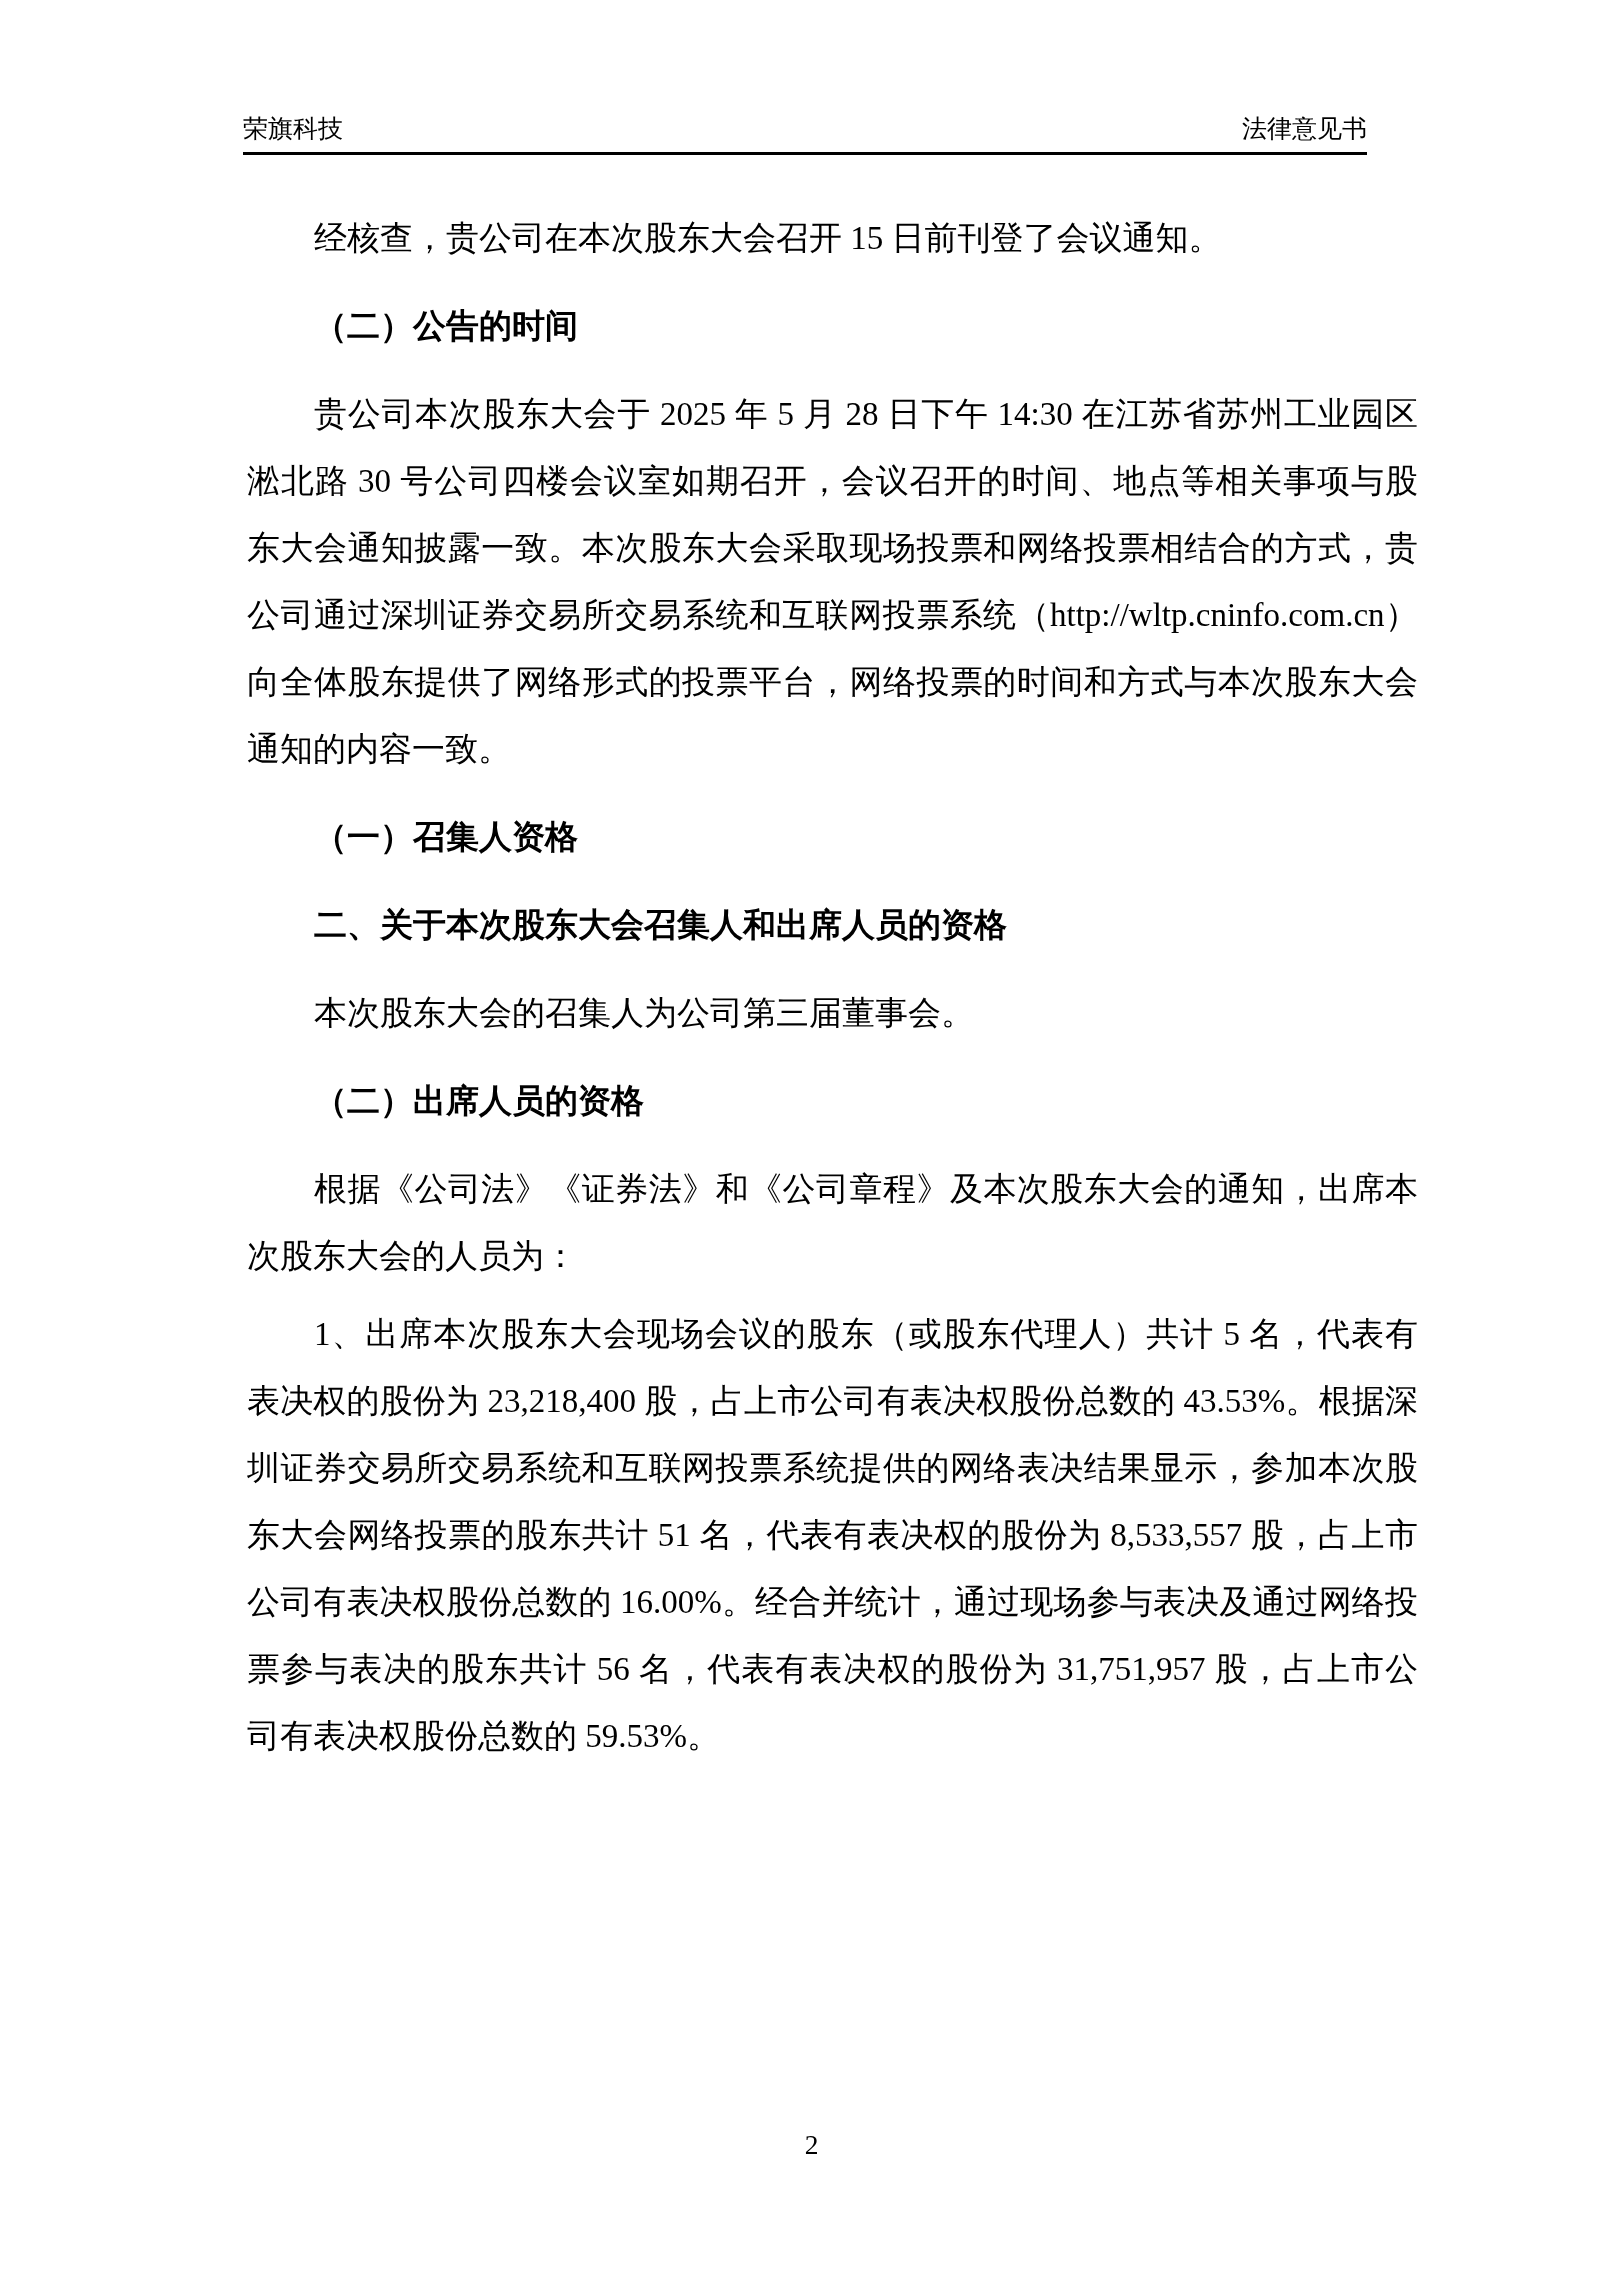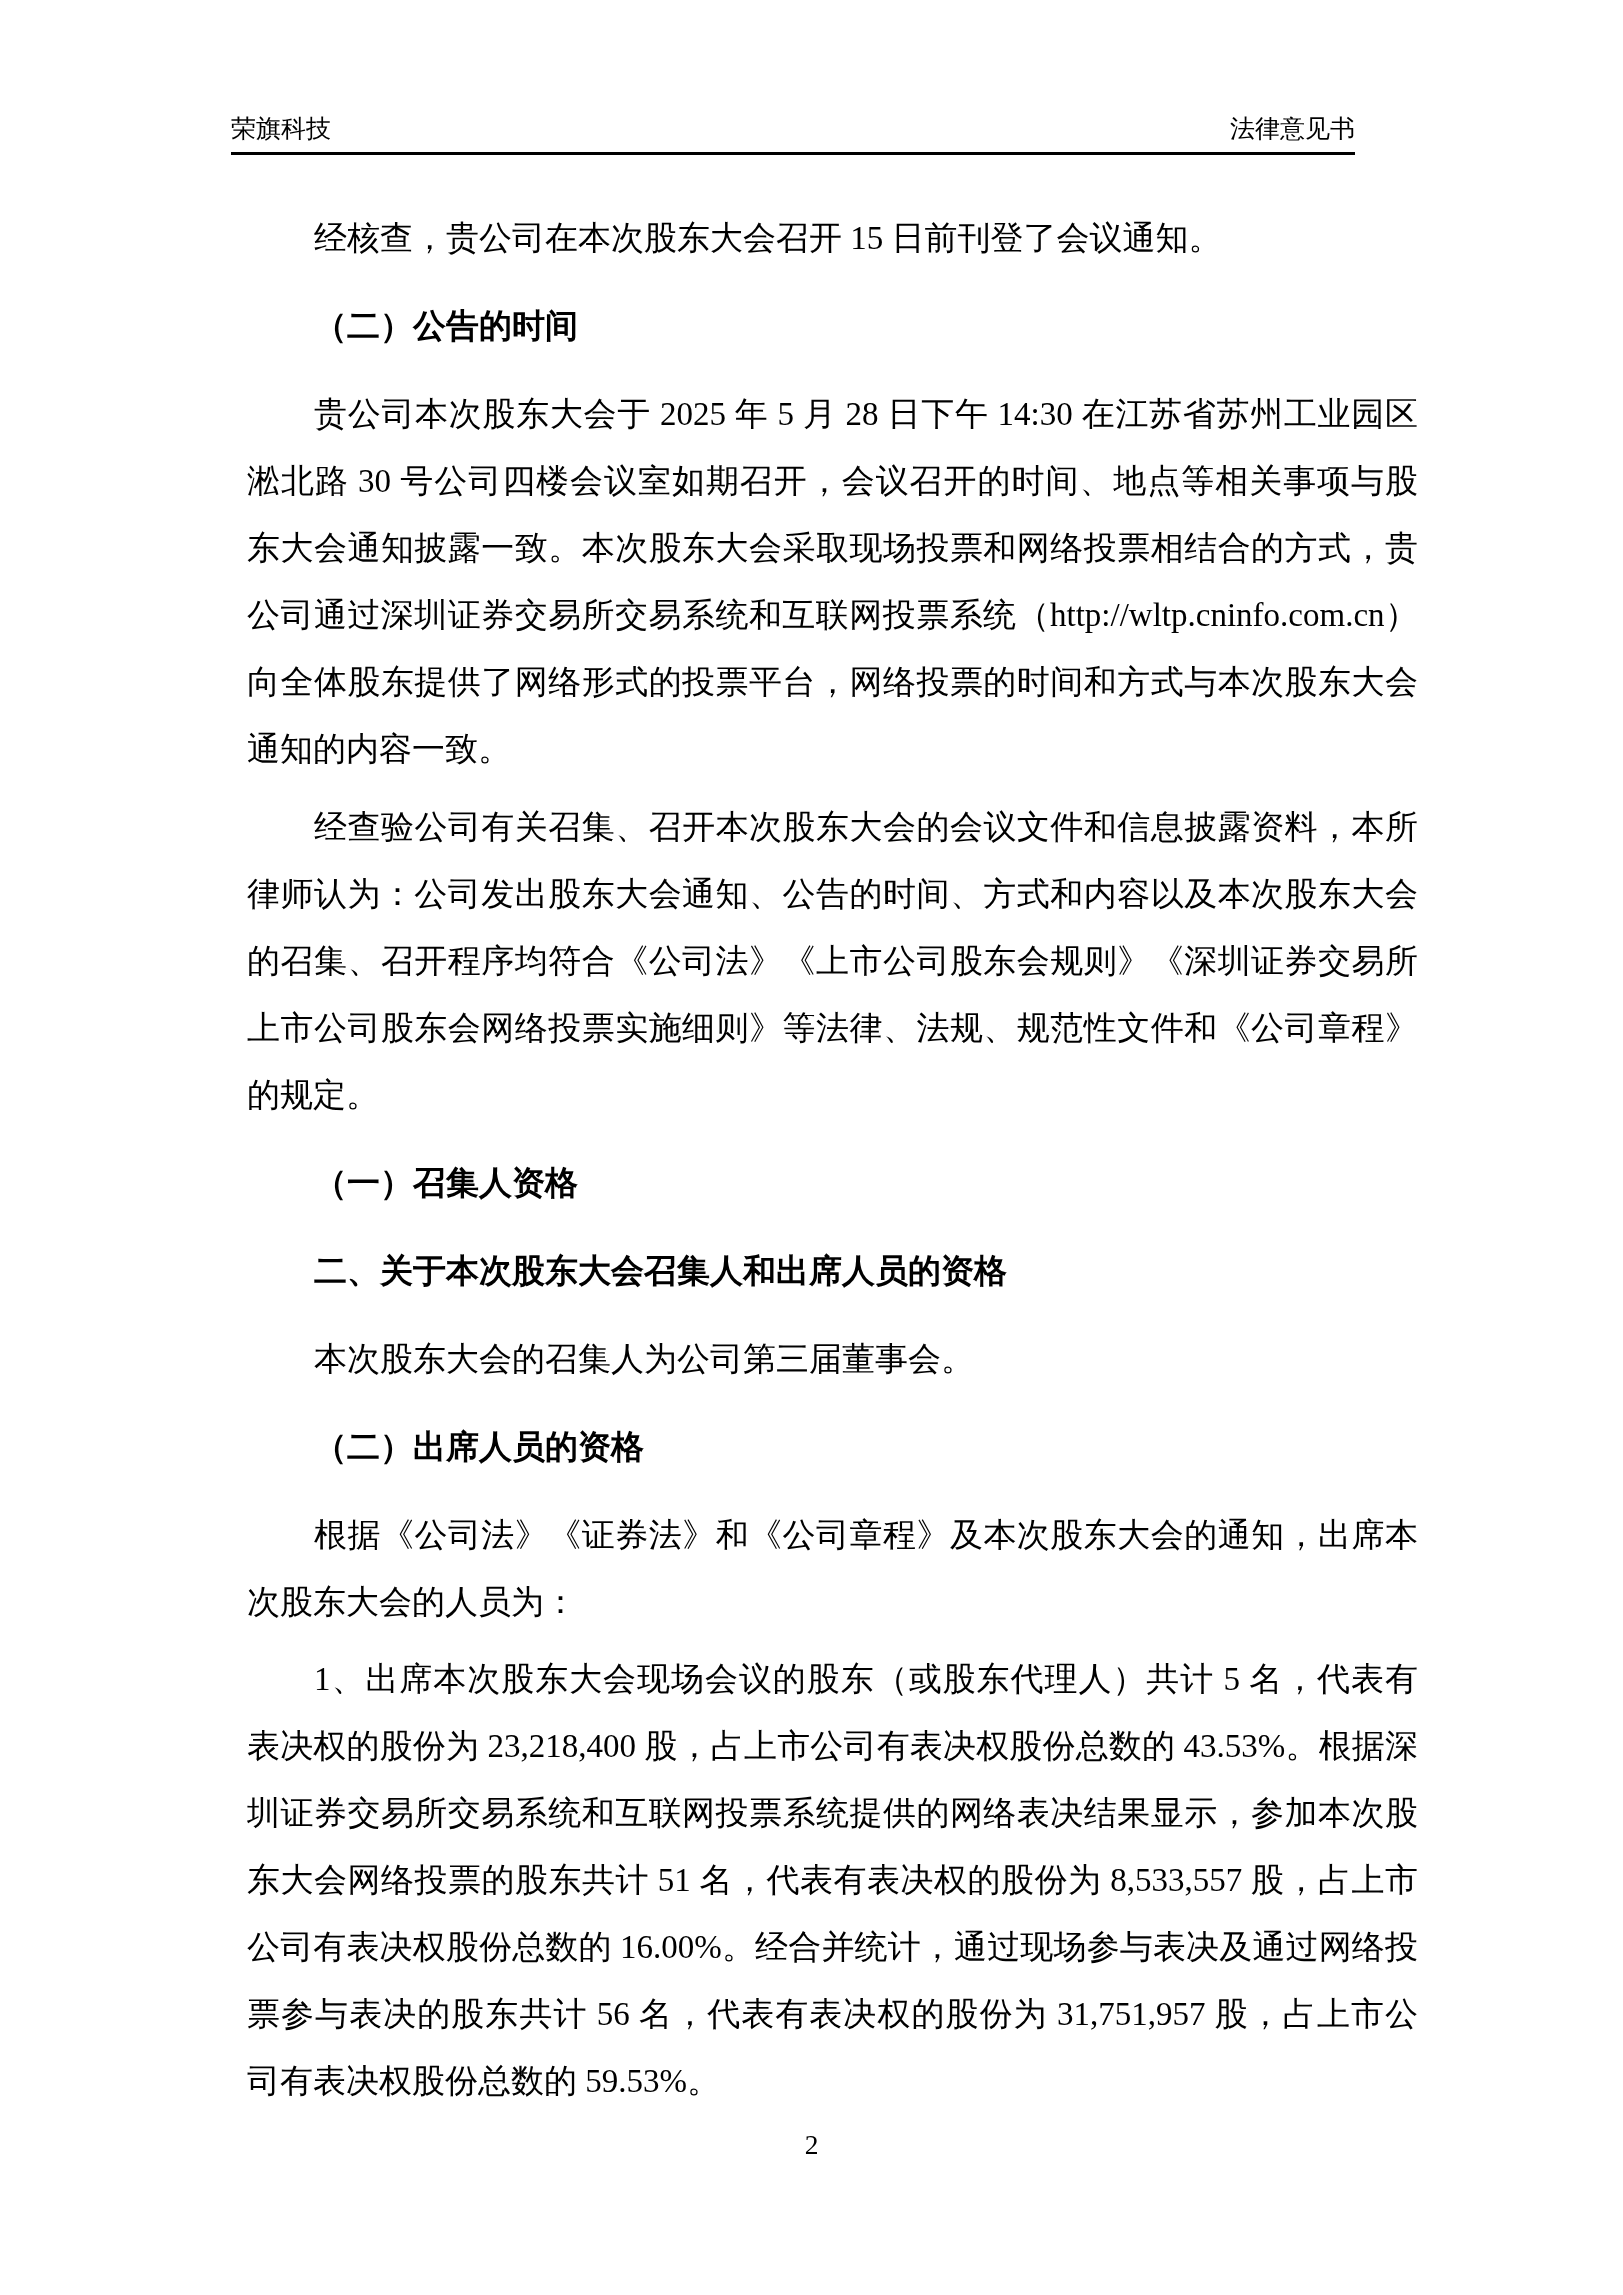--- a/index.html
+++ b/index.html
@@ -8,21 +8,21 @@
     position: relative;
     width: 1623px;
     height: 2295px;
     background: #ffffff;
     color: #000000;
     font-family: "Liberation Serif", "DejaVu Serif", serif;
     overflow: hidden;
   }
   .header {
     position: absolute;
-    left: 231px;
+    left: 243px;
     top: 113px;
     width: 1124px;
     display: flex;
     justify-content: space-between;
     align-items: flex-end;
     font-size: 25px;
     line-height: 31px;
     padding-bottom: 7.9px;
     border-bottom: 3.3px solid #000000;
   }
@@ -63,21 +63,20 @@
 
   <div class="header">
     <span>荣旗科技</span>
     <span>法律意见书</span>
   </div>
 
   <div class="content">
     <p class="para">经核查，贵公司在本次股东大会召开 15 日前刊登了会议通知。</p>
     <p class="heading">（二）公告的时间</p>
     <p class="para">贵公司本次股东大会于 2025 年 5 月 28 日下午 14:30 在江苏省苏州工业园区淞北路 30 号公司四楼会议室如期召开，会议召开的时间、地点等相关事项与股东大会通知披露一致。本次股东大会采取现场投票和网络投票相结合的方式，贵公司通过深圳证券交易所交易系统和互联网投票系统（http://wltp.cninfo.com.cn）向全体股东提供了网络形式的投票平台，网络投票的时间和方式与本次股东大会通知的内容一致。</p>
-    <p class="para">经查验公司有关召集、召开本次股东大会的会议文件和信息披露资料，本所律师认为：公司发出股东大会通知、公告的时间、方式和内容以及本次股东大会的召集、召开程序均符合《公司法》《上市公司股东会规则》《深圳证券交易所上市公司股东会网络投票实施细则》等法律、法规、规范性文件和《公司章程》的规定。</p>
     <p class="heading">（一）召集人资格</p>
     <p class="heading">二、关于本次股东大会召集人和出席人员的资格</p>
     <p class="para">本次股东大会的召集人为公司第三届董事会。</p>
     <p class="heading">（二）出席人员的资格</p>
     <p class="para">根据《公司法》《证券法》和《公司章程》及本次股东大会的通知，出席本次股东大会的人员为：</p>
     <p class="para">1、出席本次股东大会现场会议的股东（或股东代理人）共计 5 名，代表有表决权的股份为 23,218,400 股，占上市公司有表决权股份总数的 43.53%。根据深圳证券交易所交易系统和互联网投票系统提供的网络表决结果显示，参加本次股东大会网络投票的股东共计 51 名，代表有表决权的股份为 8,533,557 股，占上市公司有表决权股份总数的 16.00%。经合并统计，通过现场参与表决及通过网络投票参与表决的股东共计 56 名，代表有表决权的股份为 31,751,957 股，占上市公司有表决权股份总数的 59.53%。</p>
   </div>
 
   <div class="page-number">2</div>
 

